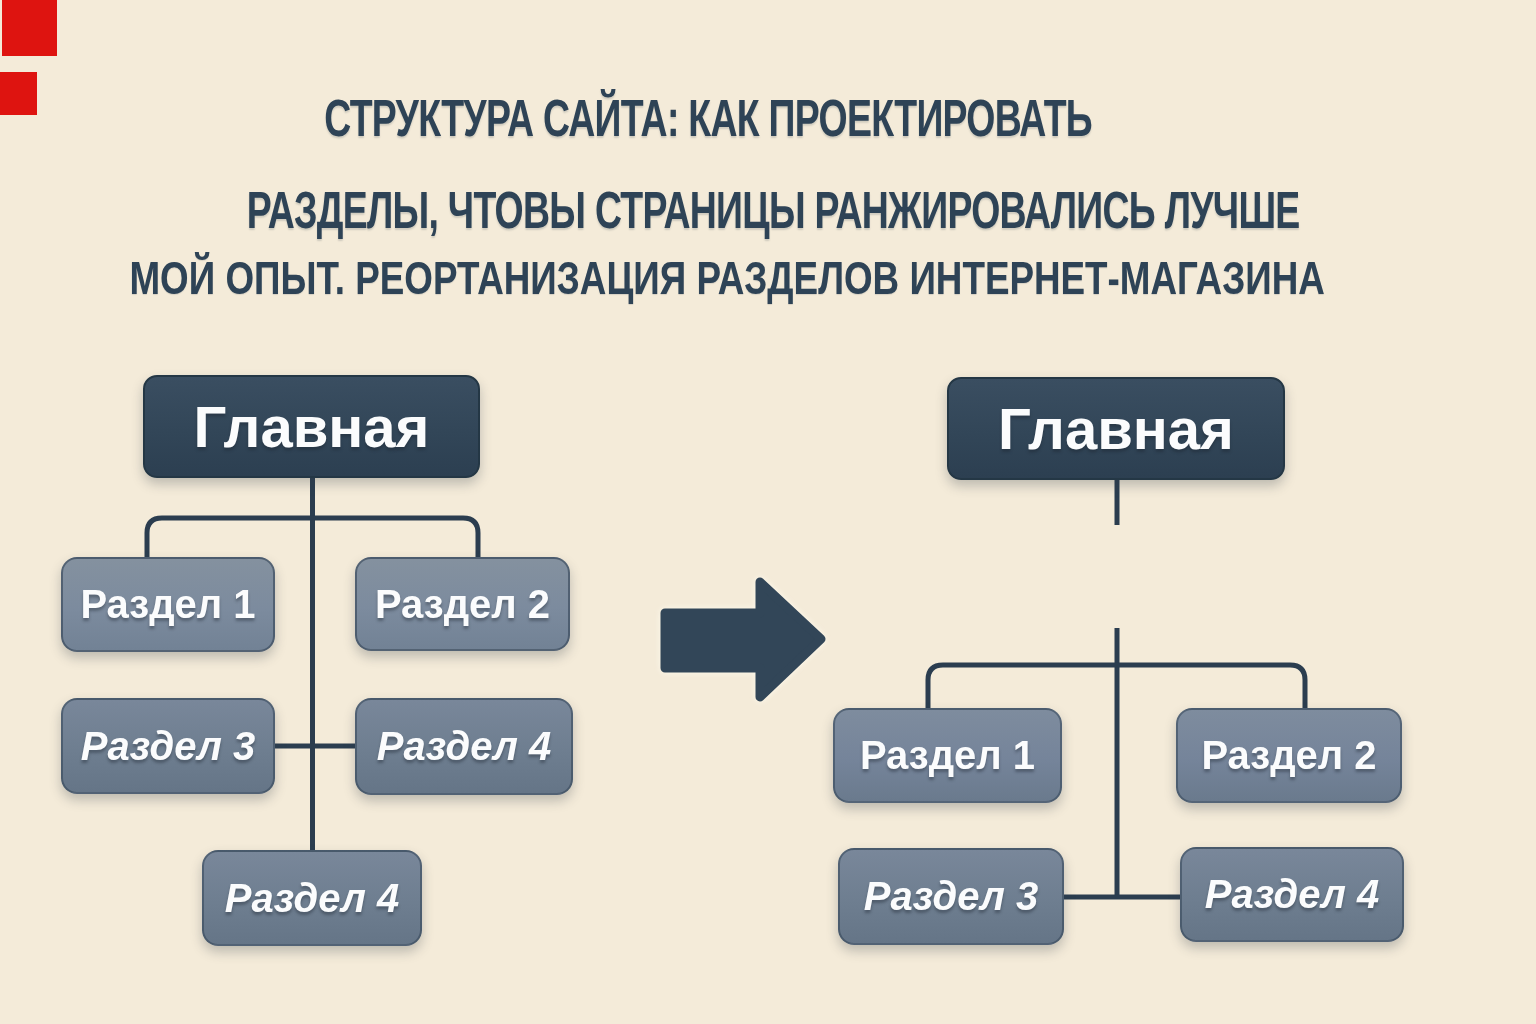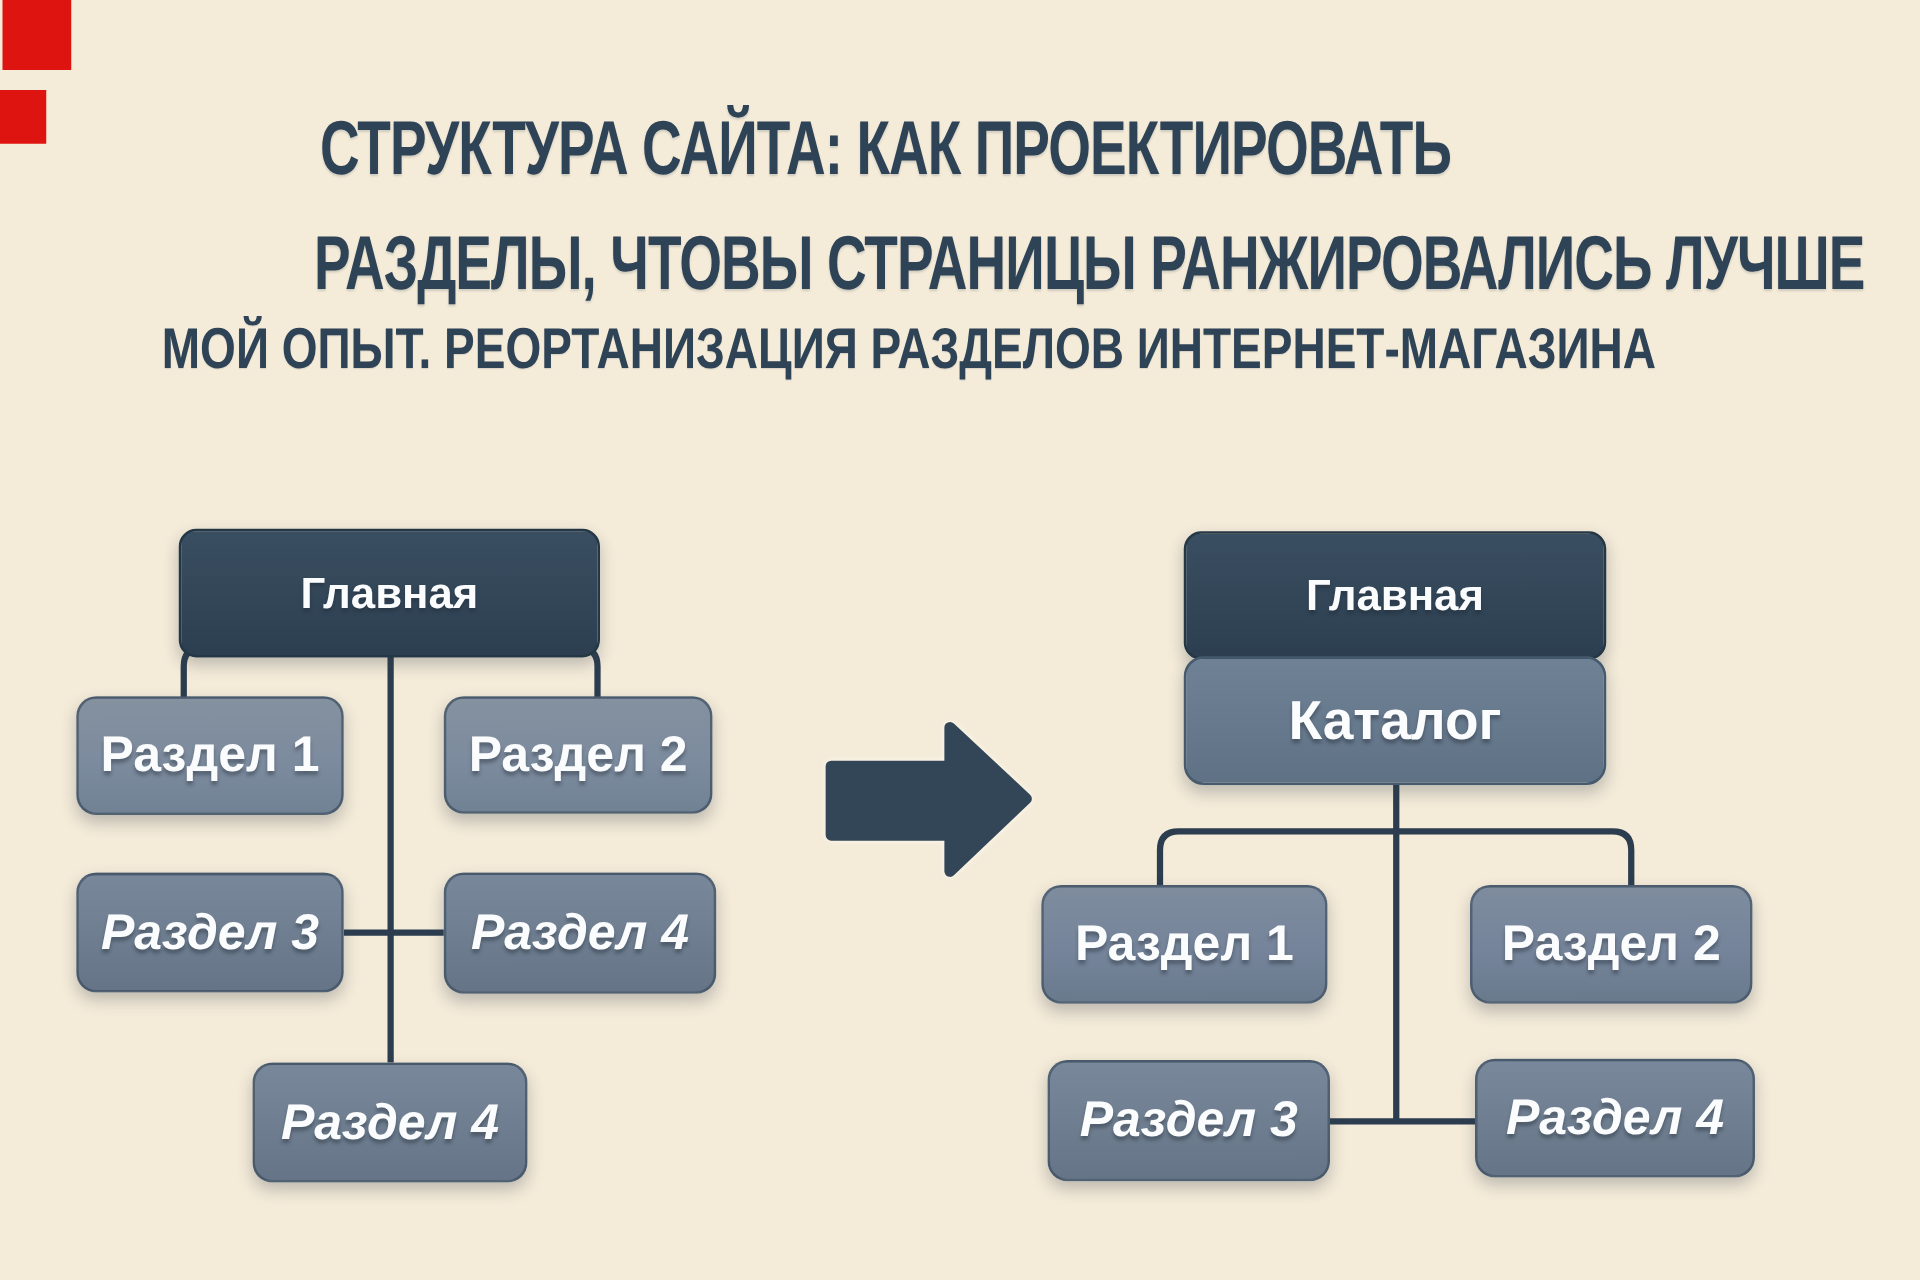--- a/index.html
+++ b/index.html
@@ -24,21 +24,21 @@
 
   
   .red-mark{position:absolute;background:var(--c-red_mark);}
   .red-mark-1{left:2px;top:0;width:55px;height:56px;}
   .red-mark-2{left:0;top:72px;width:37px;height:43px;}
 
   
   .header{position:absolute;left:0;top:0;width:1536px;text-align:center;color:var(--c-title_text);}
   .title-line{
     position:absolute;left:0;width:1526px;
-    font-size:61px;line-height:92px;font-weight:bold;
+    font-size:52px;line-height:92px;font-weight:bold;
     white-space:nowrap;letter-spacing:-1px;
     text-shadow:0 2px 2px rgba(46,61,74,0.18);
   }
   .title-line>span{display:inline-block;transform:scaleX(0.72);transform-origin:50% 50%;}
   .title-1{top:72px;}
   .title-1>span{position:relative;left:-55px;}
   .title-2{top:164px;}
   .title-2>span{position:relative;left:10px;}
   .subtitle{
     position:absolute;left:0;top:252px;width:1224px;
@@ -59,21 +59,21 @@
   
   .box{
     position:absolute;display:flex;align-items:center;justify-content:center;
     color:var(--c-box_text);font-weight:bold;text-align:center;
     border-radius:16px;
     box-shadow:0 6px 12px rgba(52,62,72,0.28);
     text-shadow:0 3px 3px rgba(25,35,45,0.38);
   }
   .box-dark{
     background:linear-gradient(180deg,#3a4e61 0%,var(--c-dark_box) 55%,#2c3f51 100%);
-    border:2px solid #243745;border-radius:14px;font-size:35px;margin-top:48px;
+    border:2px solid #243745;border-radius:14px;font-size:58px;
   }
   .box-catalog{
     background:linear-gradient(180deg,#6f8195 0%,var(--c-catalog_box) 60%,#5f7184 100%);
     border:2px solid #465a6d;font-size:44px;
   }
   .box-child-light{
     background:linear-gradient(180deg,#84919f 0%,var(--c-child_light) 55%,#72823f5 100%);
     background:linear-gradient(180deg,#84919f 0%,var(--c-child_light) 55%,#728295 100%);
     border:2px solid rgba(44,61,79,0.55);font-size:40px;
   }
@@ -128,19 +128,18 @@
   </svg>
 
   <div class="box box-dark b-root">Главная</div>
   <div class="box box-child-light b-c1">Раздел 1</div>
   <div class="box box-child-light b-c2">Раздел 2</div>
   <div class="box box-child-dark b-c3">Раздел 3</div>
   <div class="box box-child-dark b-c4">Раздел 4</div>
   <div class="box box-child-dark b-orphan">Раздел 4</div>
 
   <div class="box box-dark a-root">Главная</div>
-  <div class="box box-catalog a-hub">Каталог</div>
   <div class="box box-child-mid a-c1">Раздел 1</div>
   <div class="box box-child-mid a-c2">Раздел 2</div>
   <div class="box box-child-dark a-c3">Раздел 3</div>
   <div class="box box-child-dark a-c4">Раздел 4</div>
 
 </div>
 
 </body></html>

